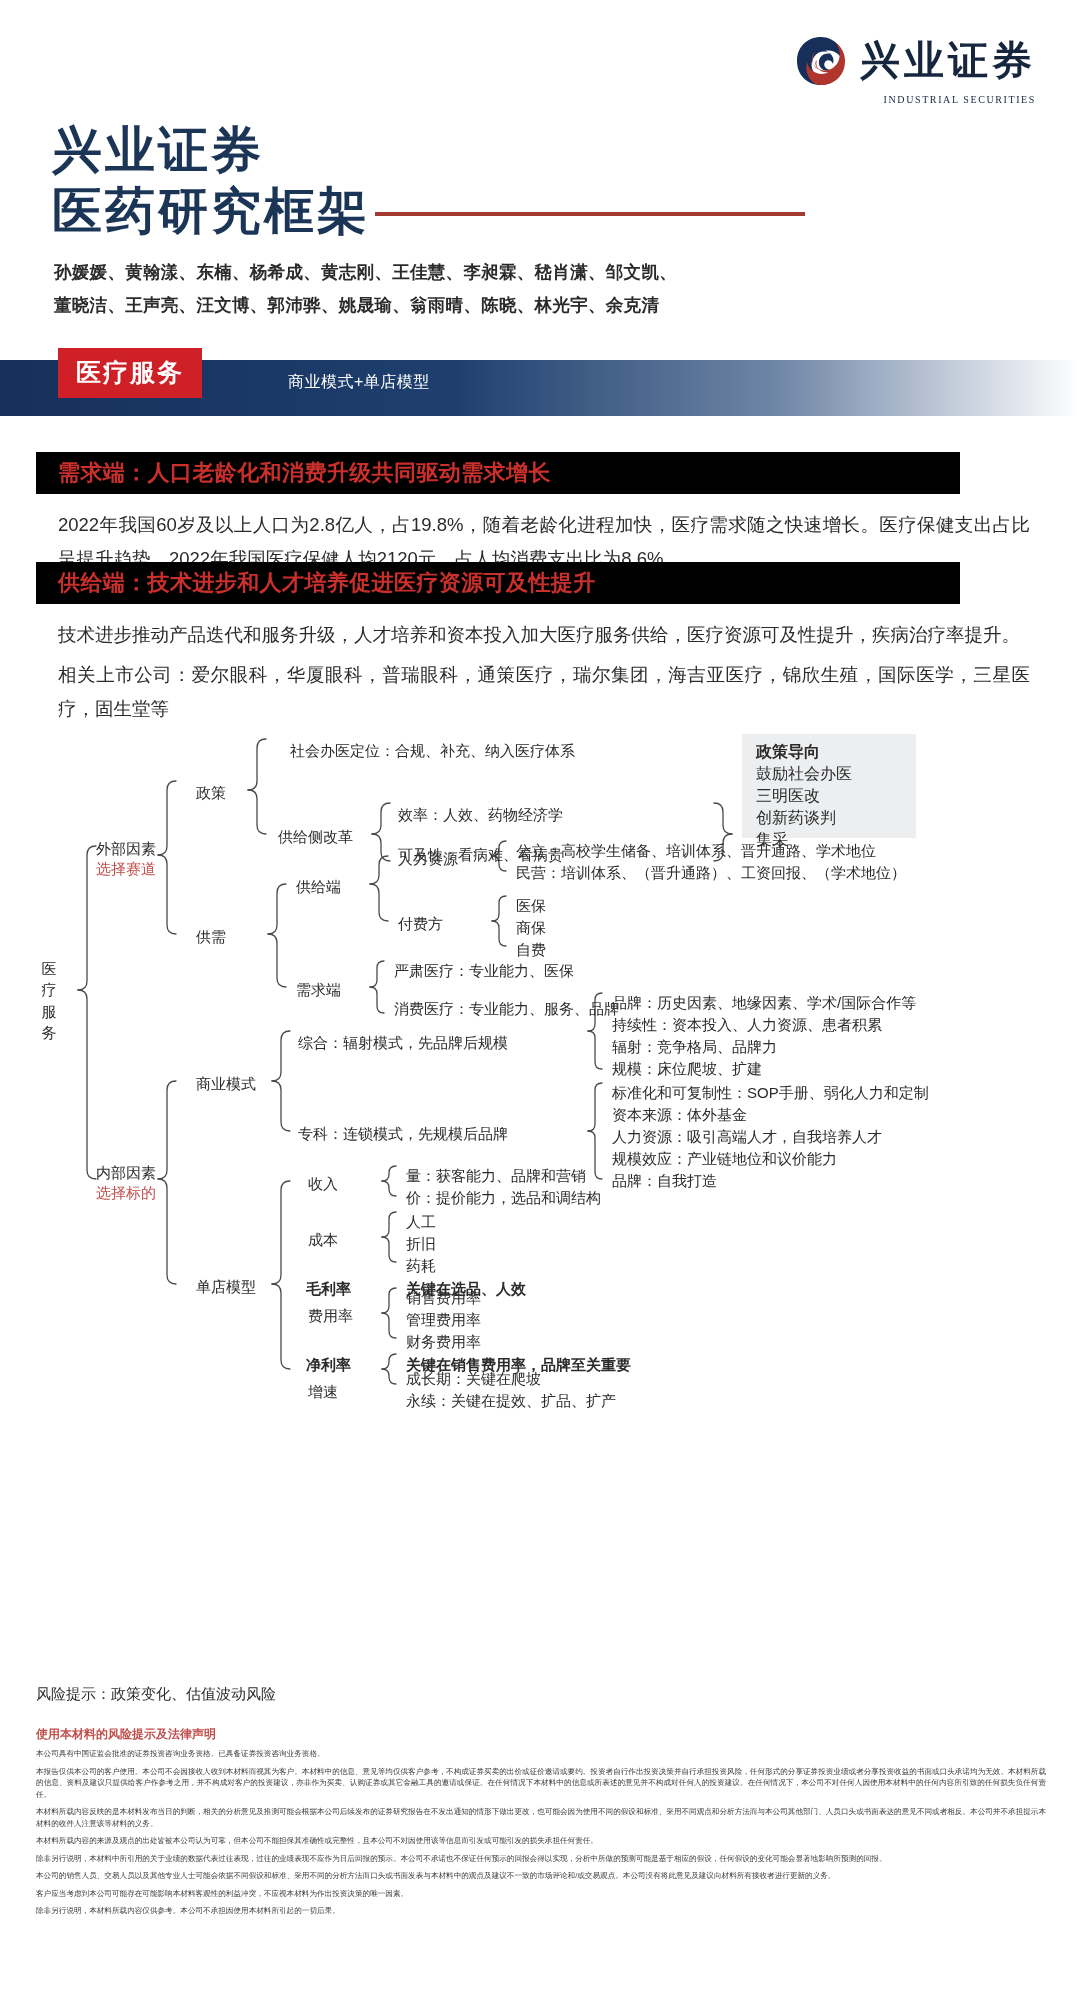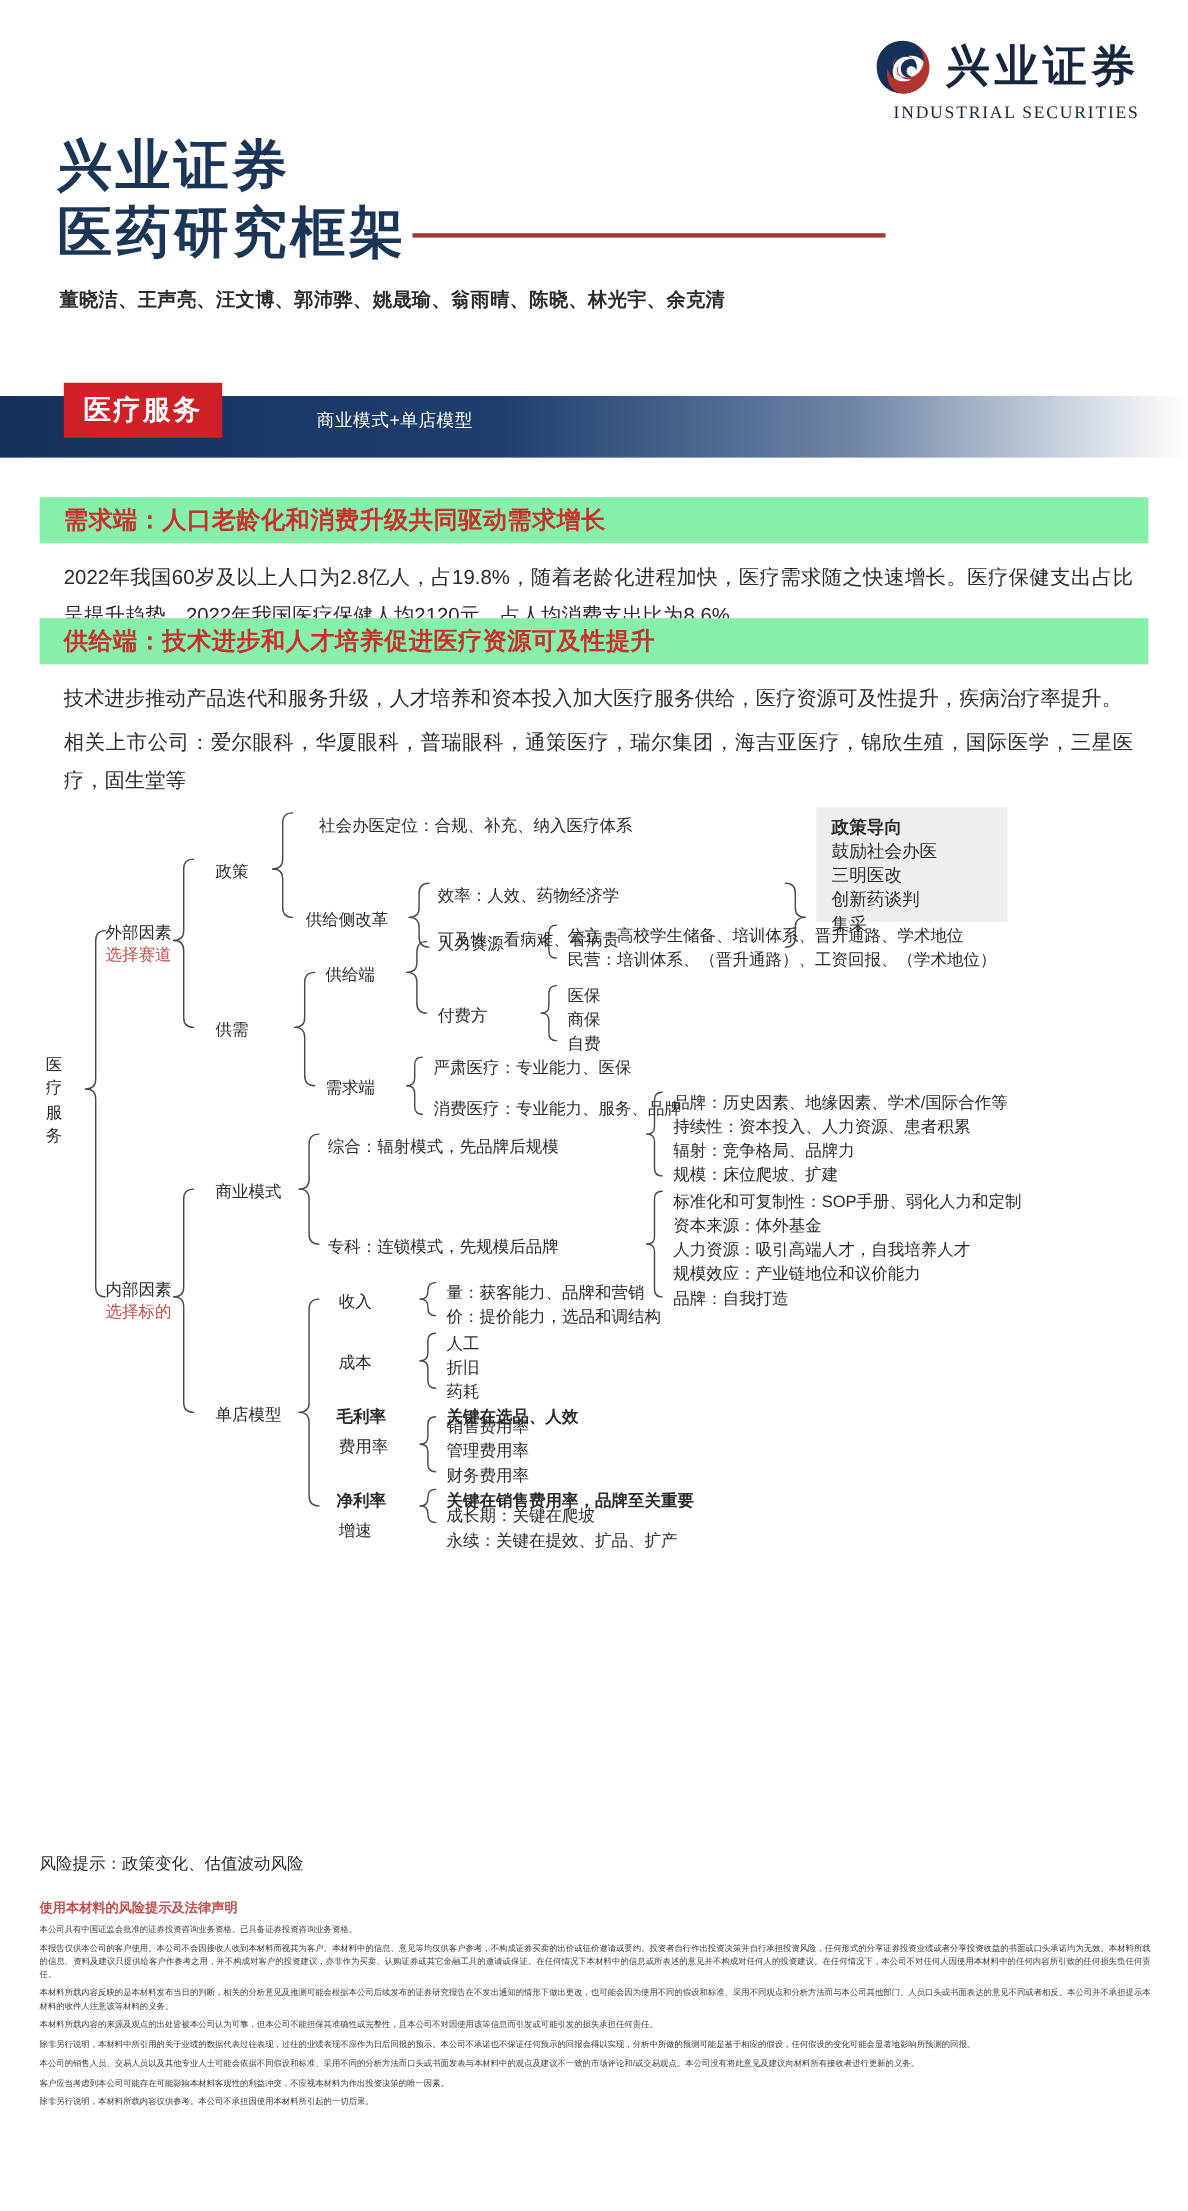--- a/index.html
+++ b/index.html
@@ -18,21 +18,21 @@
   }
   .logo-row{display:flex; align-items:center; gap:12px;}
   .logo-mark{
     width:54px;height:54px;position:relative;flex:none;
   }
   .logo-cn{
     font-size:40px; font-weight:bold; letter-spacing:4px;
     color:#16263f; line-height:1; font-family:"Liberation Serif","DejaVu Serif",serif;
   }
   .logo-en{
-    font-size:16px; letter-spacing:1.6px; color:#16263f;
+    font-size:10px; letter-spacing:1.6px; color:#16263f;
     margin-top:6px; font-family:"Liberation Serif","DejaVu Serif",serif;
   }
 
   
   .title-block{position:absolute; left:52px; top:120px;}
   .title-line{
     font-size:50px; font-weight:bold; color:#1b3557;
     letter-spacing:3px; line-height:1.22;
     font-family:"DejaVu Sans","Liberation Sans",sans-serif;
   }
@@ -59,22 +59,22 @@
     font-size:25px; font-weight:bold; letter-spacing:2px;
     padding:8px 18px 9px 18px;
   }
   .banner-sub{
     position:absolute; left:288px; top:372px;
     color:#ffffff; font-size:16px; letter-spacing:.5px;
   }
 
   
   .h-red{
-    position:absolute; left:36px; width:1008px; height:42px;
-    background:#86efac;
+    position:absolute; left:36px; width:924px; height:42px;
+    background:#000000;
     display:flex; align-items:center;
   }
   .h-red span{
     color:#c9302c; font-size:22px; font-weight:bold;
     margin-left:22px; letter-spacing:.4px;
   }
   .para{
     position:absolute; left:58px; width:972px;
     font-size:18.5px; color:#2b2b2b; line-height:1.85;
     text-align:justify;
@@ -127,20 +127,21 @@
   <div class="logo-en">INDUSTRIAL SECURITIES</div>
 </div>
 
 <div class="title-block">
   <div class="title-line">兴业证券</div>
   <div class="title-line">医药研究框架</div>
 </div>
 <div class="title-rule"></div>
 
 <div class="authors">
+  <div>孙媛媛、黄翰漾、东楠、杨希成、黄志刚、王佳慧、李昶霖、嵇肖潇、邹文凯、</div>
   <div>董晓洁、王声亮、汪文博、郭沛骅、姚晟瑜、翁雨晴、陈晓、林光宇、余克清</div>
 </div>
 
 <div class="banner"></div>
 <div class="banner-tag">医疗服务</div>
 <div class="banner-sub">商业模式+单店模型</div>
 
 <div class="h-red" style="top:452px">
   <span>需求端：人口老龄化和消费升级共同驱动需求增长</span>
 </div>

